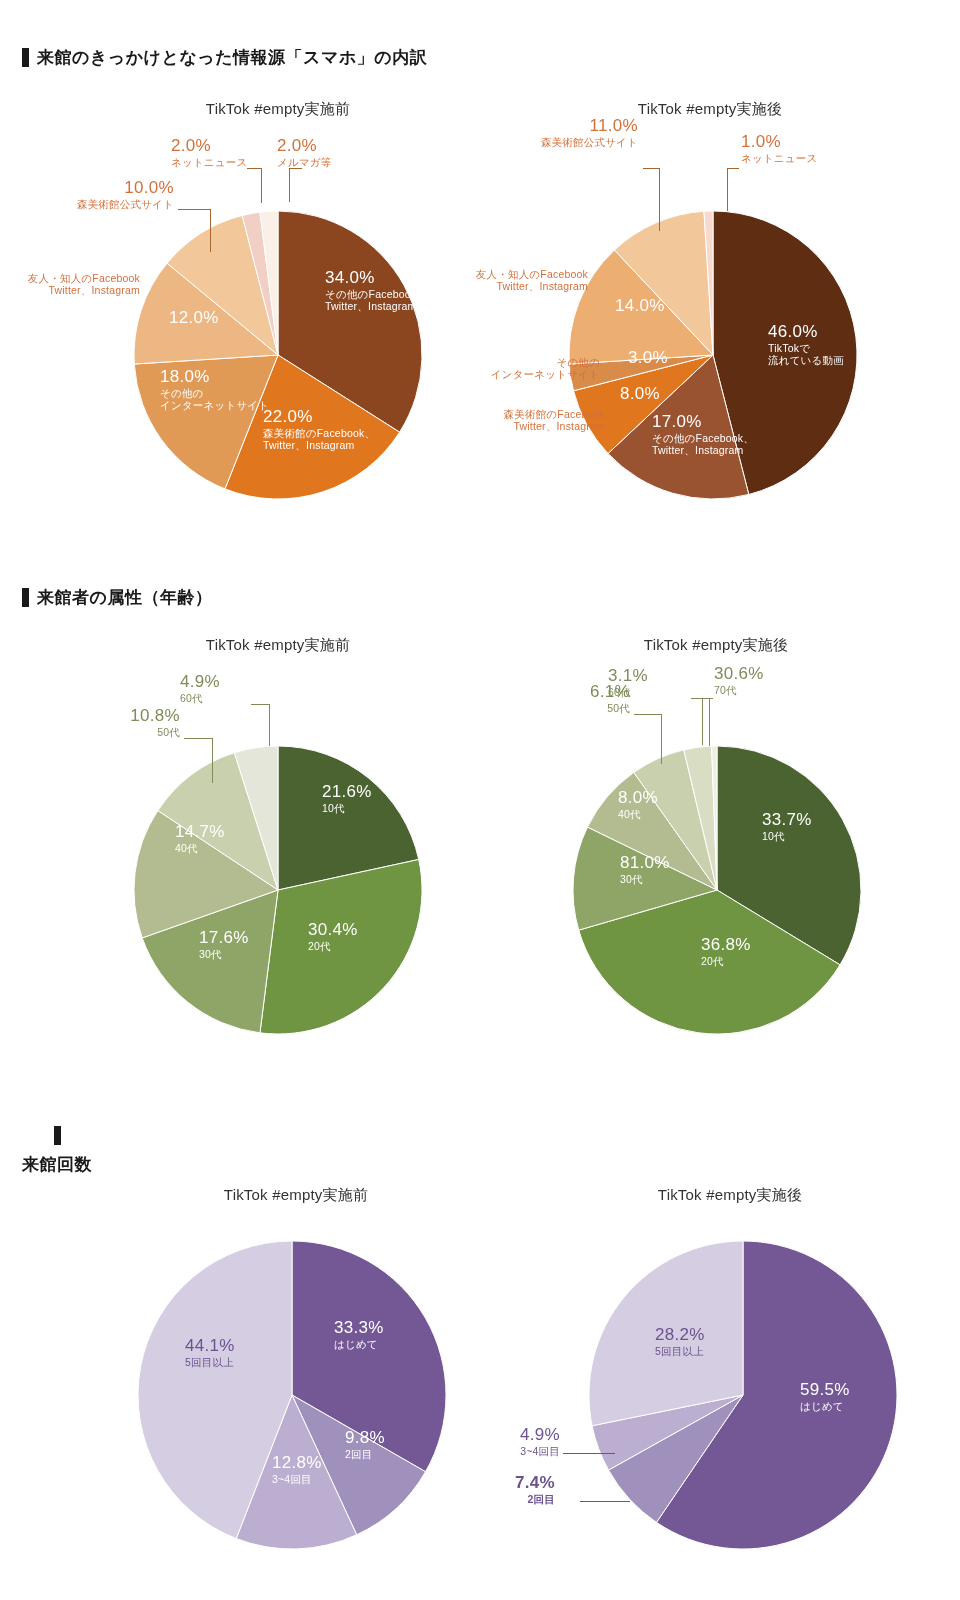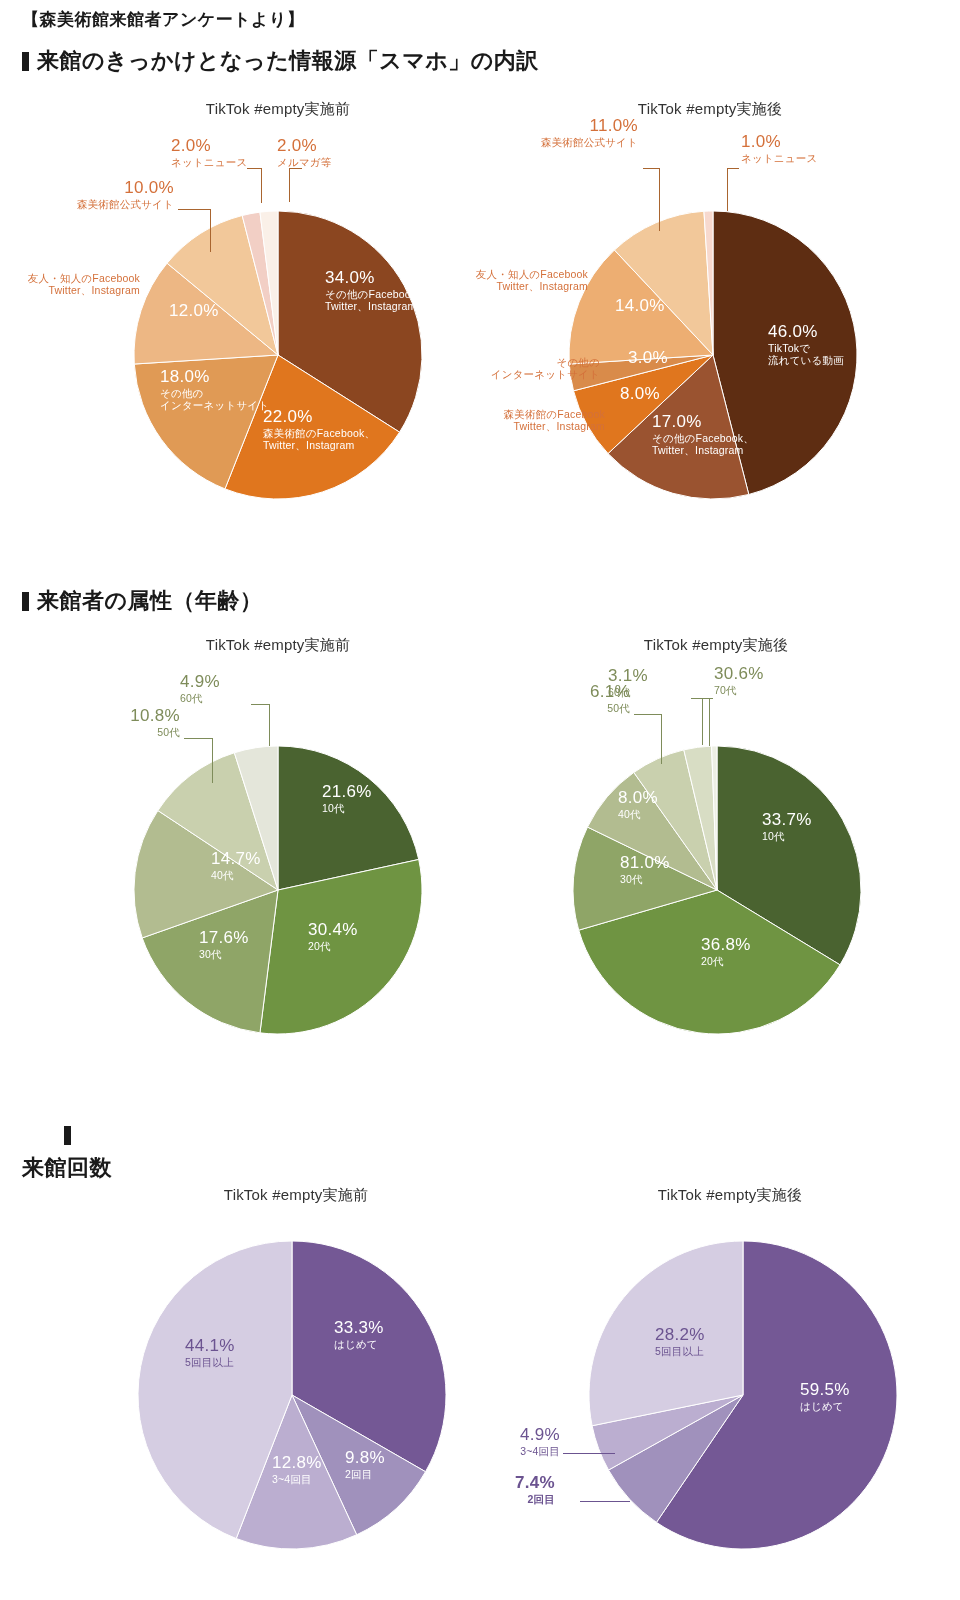--- a/index.html
+++ b/index.html
@@ -9,21 +9,21 @@
     position:relative;overflow:hidden;
     -webkit-font-smoothing:antialiased;
   }
   .page{position:relative;width:960px;height:1600px;}
 
   .doc-title{
     position:absolute;left:22px;top:8px;
     font-size:17px;font-weight:bold;color:#1a1a1a;letter-spacing:0.5px;
   }
   .section-head{
-    position:absolute;font-size:22px;font-weight:bold;color:#1a1a1a;
+    position:absolute;font-size:17px;font-weight:bold;color:#1a1a1a;
     letter-spacing:0.5px;display:flex;align-items:center;gap:8px;
   }
   .section-head .bar{
     display:inline-block;width:7px;height:19px;background:#1a1a1a;
   }
   .chart-title{
     position:absolute;font-size:15px;color:#333333;font-weight:400;
     text-align:center;width:300px;letter-spacing:0.2px;
   }
 
@@ -51,21 +51,20 @@
   .leader.g{background:#7E8C5A;}
   .leader.p{background:#6B5390;}
   .leader.h{height:1px;}
   .leader.v{width:1px;}
 </style>
 </head>
 <body>
 
 <div class="page">
 
-  <div class="doc-title">【森美術館来館者アンケートより】</div>
 
   <div class="section-head" style="left:22px;top:46px;">
     <span class="bar"></span>
     <span>来館のきっかけとなった情報源「スマホ」の内訳</span>
   </div>
 
   <div class="chart-title" style="left:128px;top:100px;">TikTok #empty実施前</div>
   <div class="chart-title" style="left:560px;top:100px;">TikTok #empty実施後</div>
 
   <div class="pie-wrap" style="left:133px;top:210px;">
@@ -97,21 +96,21 @@
     <span class="nm multiline">その他のFacebook、<br>Twitter、Instagram</span>
   </div>
   <div class="lbl in lf" style="left:263px;top:407px;">
     <span class="pct">22.0%</span>
     <span class="nm multiline">森美術館のFacebook、<br>Twitter、Instagram</span>
   </div>
   <div class="lbl in lf" style="left:160px;top:367px;">
     <span class="pct">18.0%</span>
     <span class="nm multiline">その他の<br>インターネットサイト</span>
   </div>
-  <div class="lbl in lf" style="left:169px;top:301px;">
+  <div class="lbl in lf" style="left:169px;top:308px;">
     <span class="pct">12.0%</span>
   </div>
   <div class="lbl o-out rt" style="left:0px;top:272px;width:140px;">
     <span class="nm multiline">友人・知人のFacebook<br>Twitter、Instagram</span>
   </div>
   <div class="lbl o-out rt" style="left:40px;top:178px;width:134px;">
     <span class="pct">10.0%</span>
     <span class="nm multiline">森美術館公式サイト</span>
   </div>
   <div class="leader h" style="left:178px;top:209px;width:32px;"></div>
@@ -206,21 +205,21 @@
     <span class="nm">10代</span>
   </div>
   <div class="lbl in lf" style="left:308px;top:920px;">
     <span class="pct">30.4%</span>
     <span class="nm">20代</span>
   </div>
   <div class="lbl in lf" style="left:199px;top:928px;">
     <span class="pct">17.6%</span>
     <span class="nm">30代</span>
   </div>
-  <div class="lbl in lf" style="left:175px;top:849px;margin-left:36px;">
+  <div class="lbl in lf" style="left:175px;top:822px;">
     <span class="pct">14.7%</span>
     <span class="nm">40代</span>
   </div>
   <div class="lbl g-out rt" style="left:70px;top:706px;width:110px;">
     <span class="pct">10.8%</span>
     <span class="nm">50代</span>
   </div>
   <div class="leader g h" style="left:184px;top:738px;width:28px;"></div>
   <div class="leader g v" style="left:212px;top:738px;height:45px;"></div>
 
@@ -290,21 +289,21 @@
         <path d="M 155 155 L 68.44 282.37 A 154 154 0 0 1 20.52 230.04 Z" fill="#A091BC" stroke="#ffffff" stroke-width="1"></path>
         <path d="M 155 155 L 20.52 230.04 A 154 154 0 0 1 4.10 185.76 Z" fill="#BBAED0" stroke="#ffffff" stroke-width="1"></path>
         <path d="M 155 155 L 4.10 185.76 A 154 154 0 0 1 155.00 1.00 Z" fill="#D5CDE2" stroke="#ffffff" stroke-width="1"></path>
       </svg>
   </div>
 
   <div class="lbl in lf" style="left:334px;top:1318px;">
     <span class="pct">33.3%</span>
     <span class="nm">はじめて</span>
   </div>
-  <div class="lbl in lf" style="left:345px;top:1428px;margin-top:20px;">
+  <div class="lbl in lf" style="left:345px;top:1428px;">
     <span class="pct">9.8%</span>
     <span class="nm">2回目</span>
   </div>
   <div class="lbl in lf" style="left:272px;top:1453px;">
     <span class="pct">12.8%</span>
     <span class="nm">3~4回目</span>
   </div>
   <div class="lbl p-out lf" style="left:185px;top:1336px;">
     <span class="pct">44.1%</span>
     <span class="nm">5回目以上</span>

